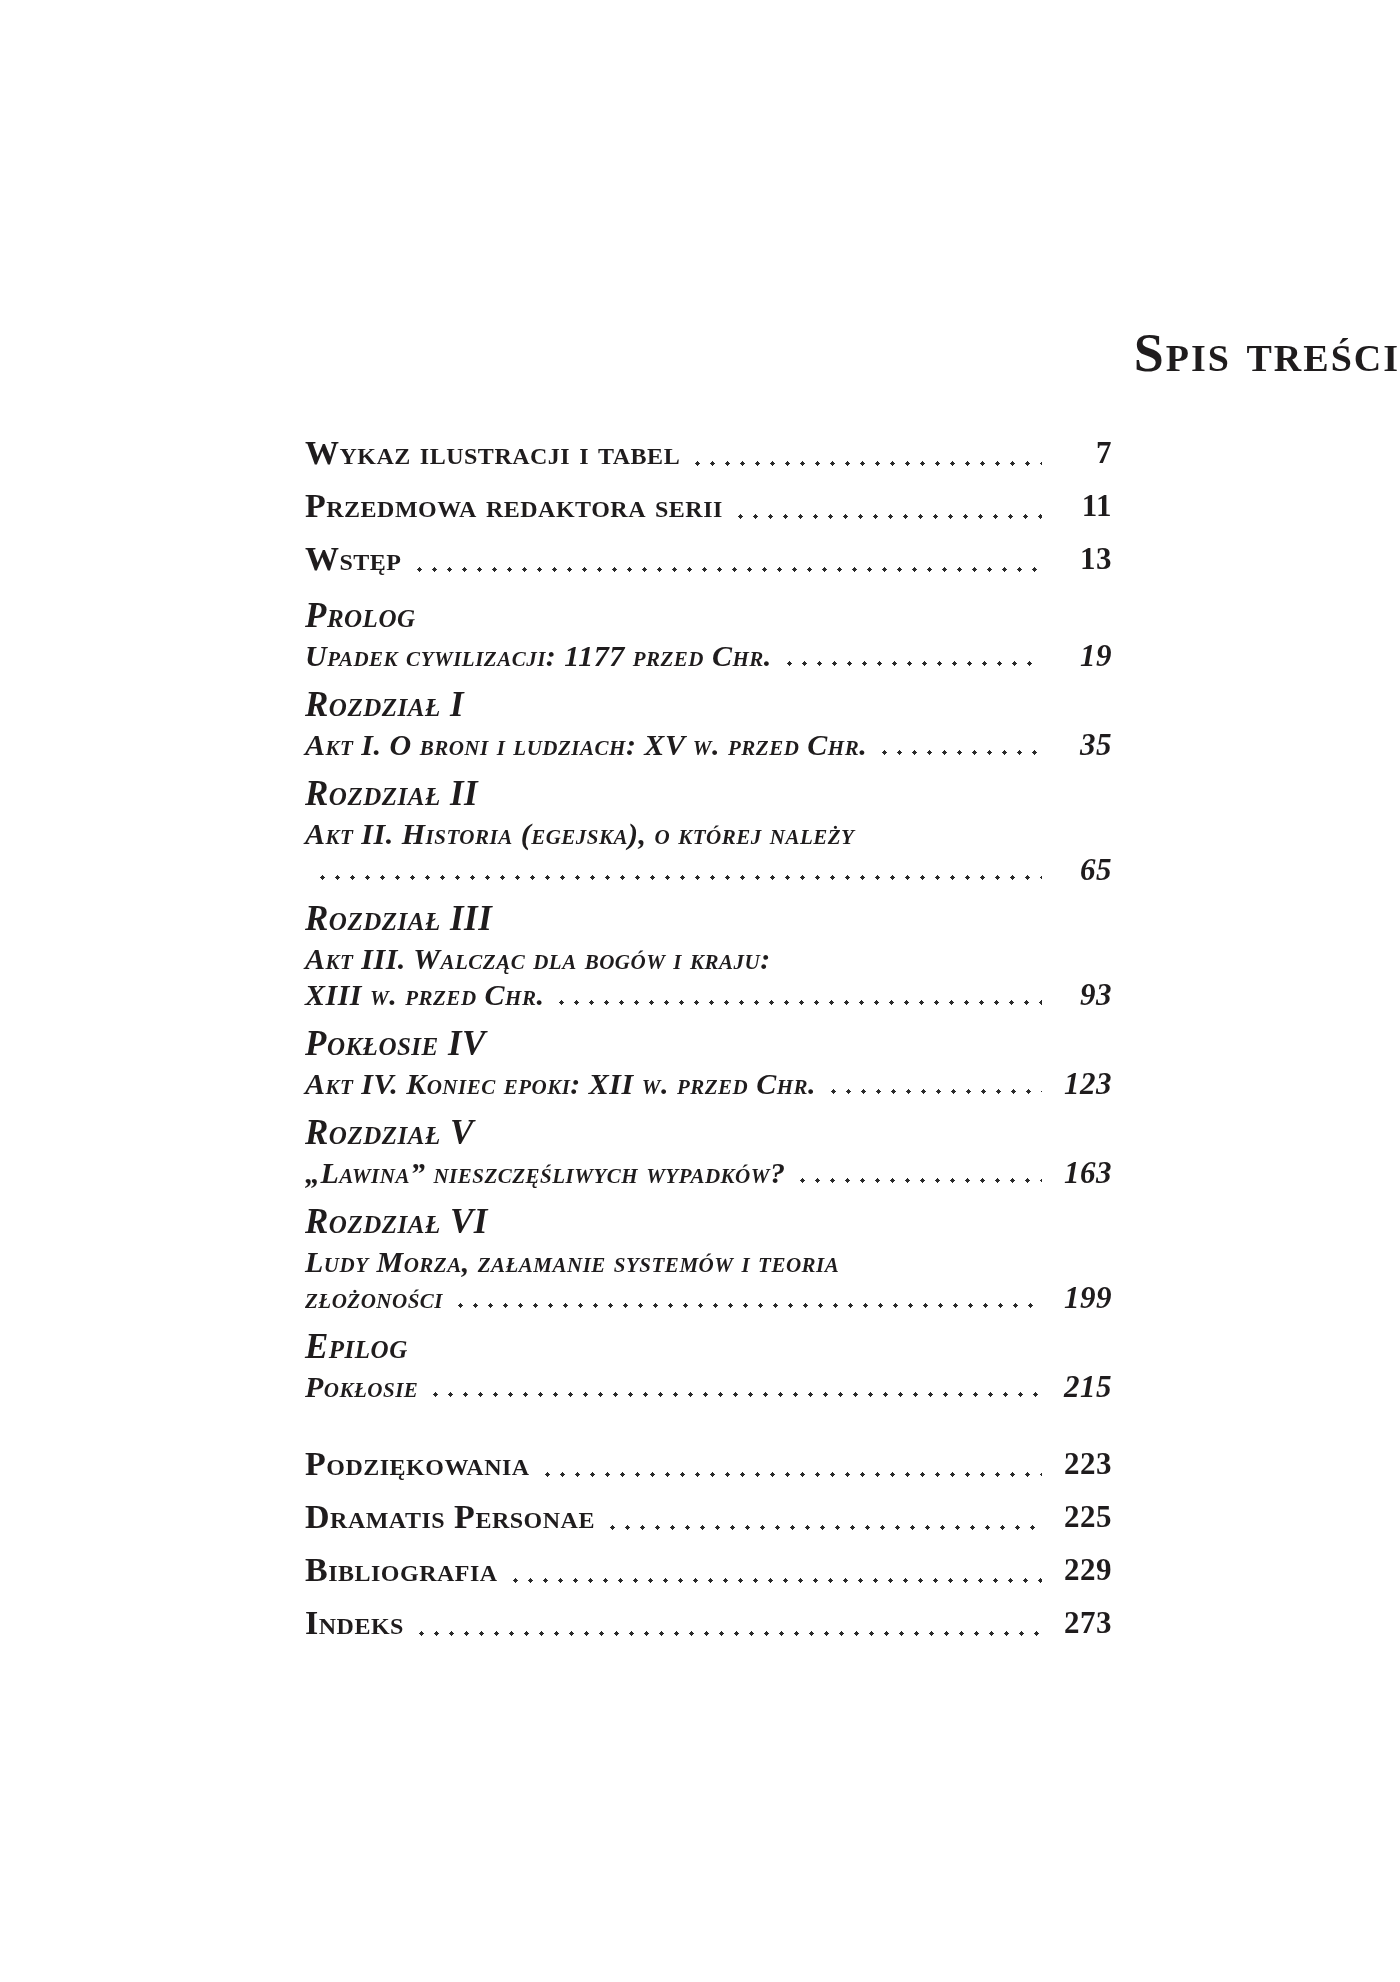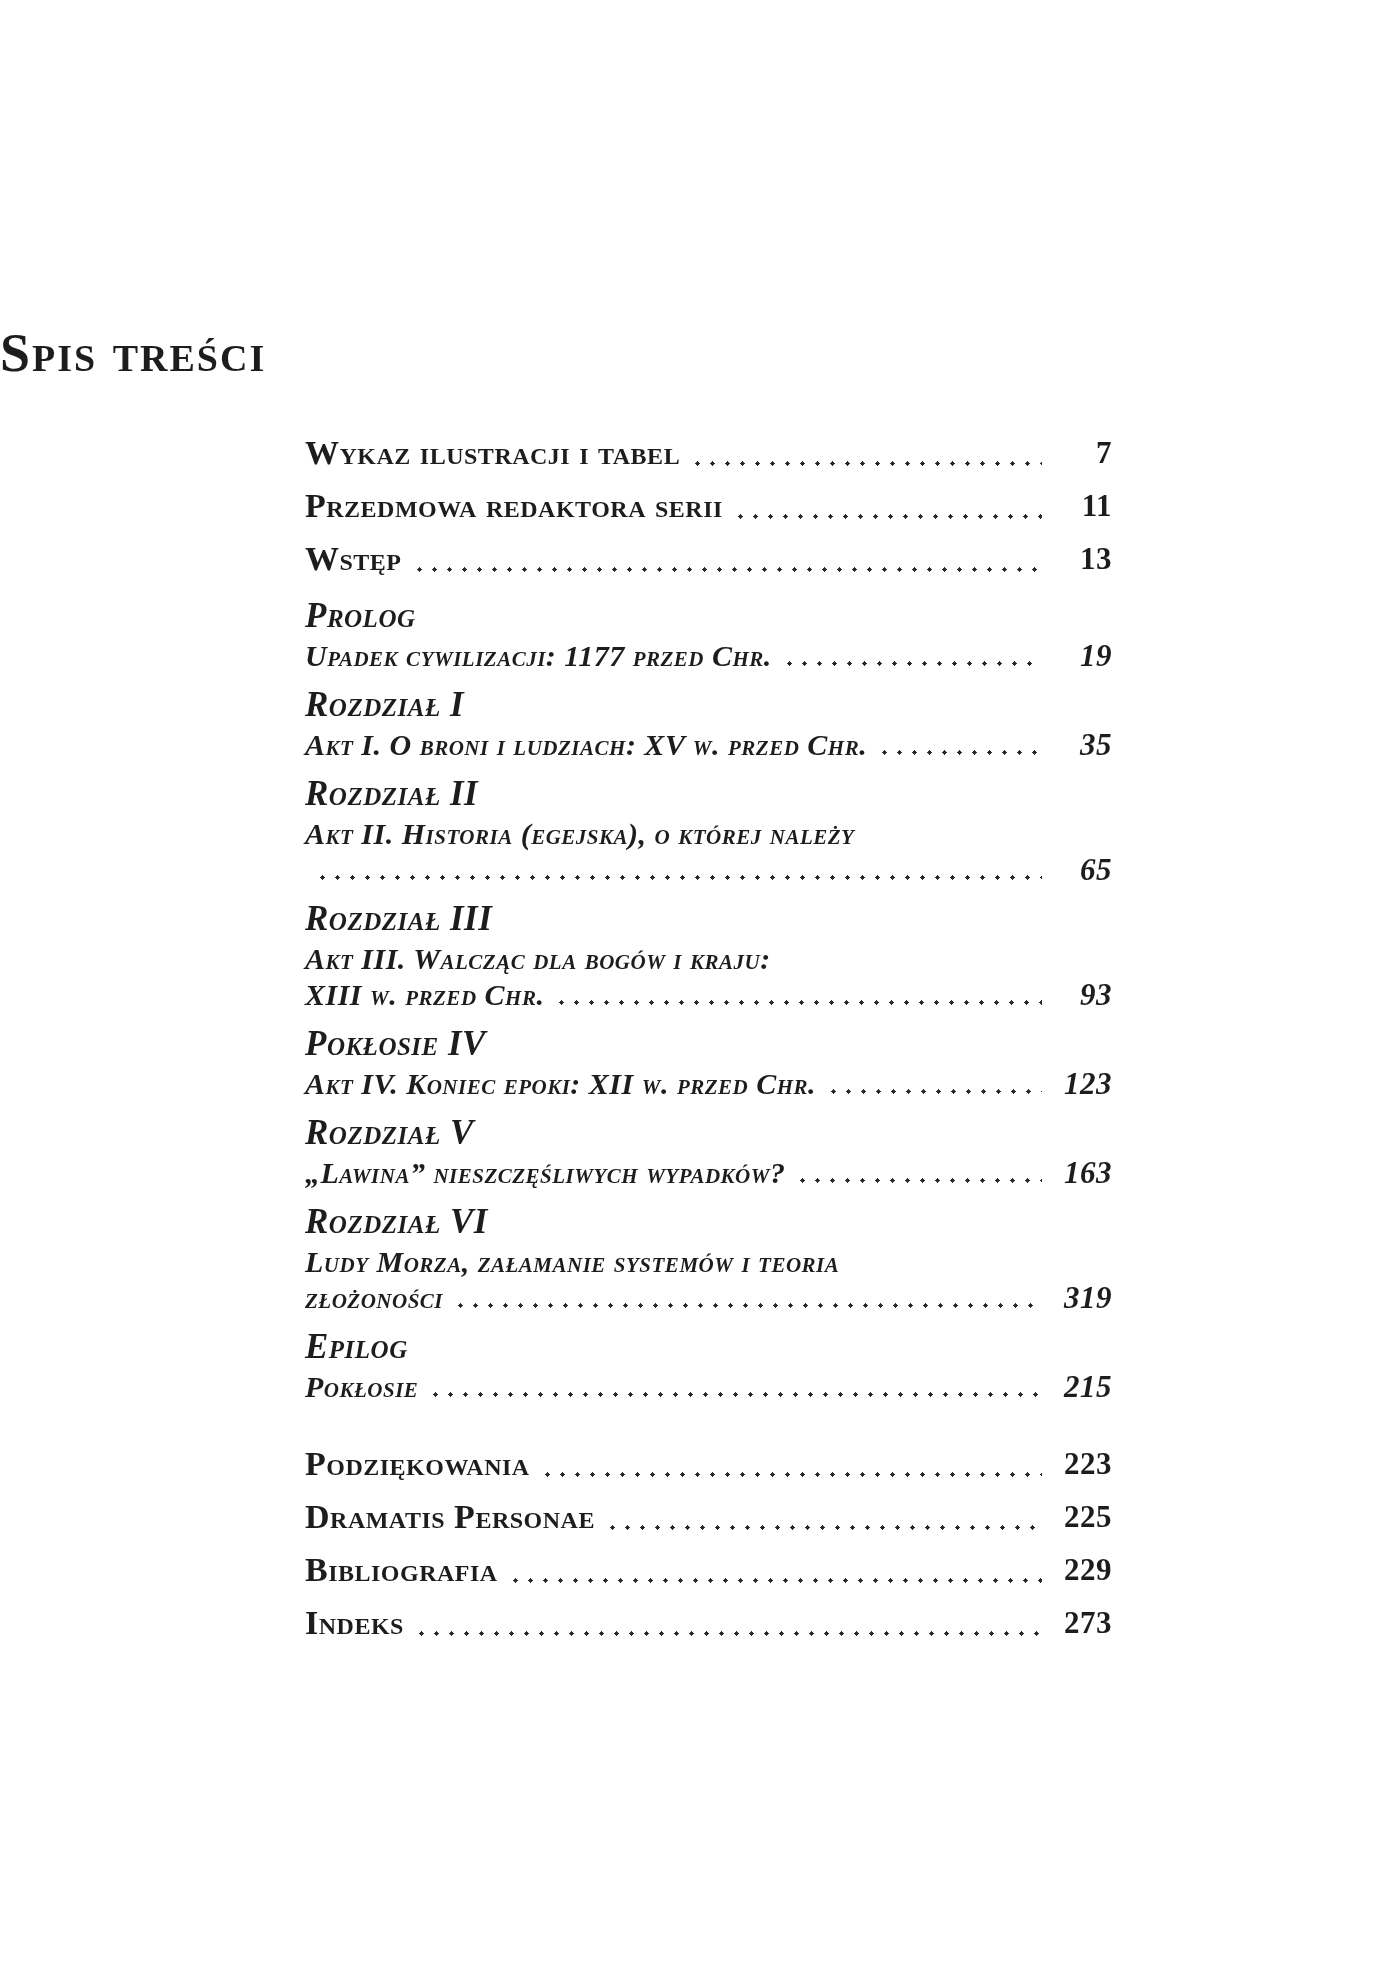--- a/index.html
+++ b/index.html
@@ -10,21 +10,21 @@
   body {
     width: 1400px;
     height: 1982px;
     position: relative;
     font-family: "Liberation Serif", "DejaVu Serif", serif;
     color: #1f1c1d;
     overflow: hidden;
   }
   .page-title {
     margin: 324px 0 44px 0;
-    text-align: left;
+    text-align: right;
     font-size: 54px;
     line-height: 58px;
     font-weight: 700;
     font-variant: small-caps;
     letter-spacing: 2px;
   }
   .toc {
     padding-left: 305px;
     padding-right: 288px; 
   }
@@ -161,21 +161,21 @@
   </div>
 
   <div class="chapter">
     <div class="chapter-heading">Rozdział VI</div>
     <div class="row row-sub">
       <span class="label">Ludy Morza, załamanie systemów i teoria</span>
     </div>
     <div class="row row-sub">
       <span class="label">złożoności</span>
       <span class="leader"></span>
-      <span class="pagenum">319</span>
+      <span class="pagenum">199</span>
     </div>
   </div>
 
   <div class="chapter">
     <div class="chapter-heading">Epilog</div>
     <div class="row row-sub">
       <span class="label">Pokłosie</span>
       <span class="leader"></span>
       <span class="pagenum">215</span>
     </div>

